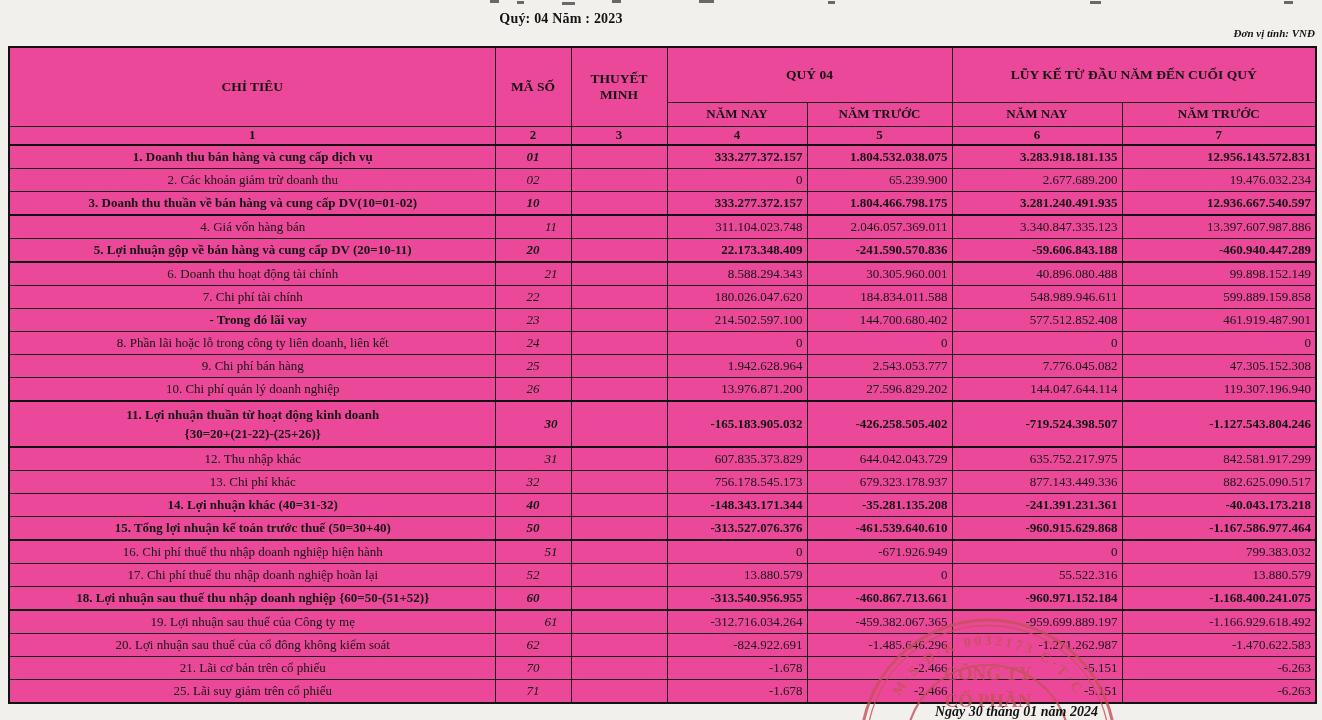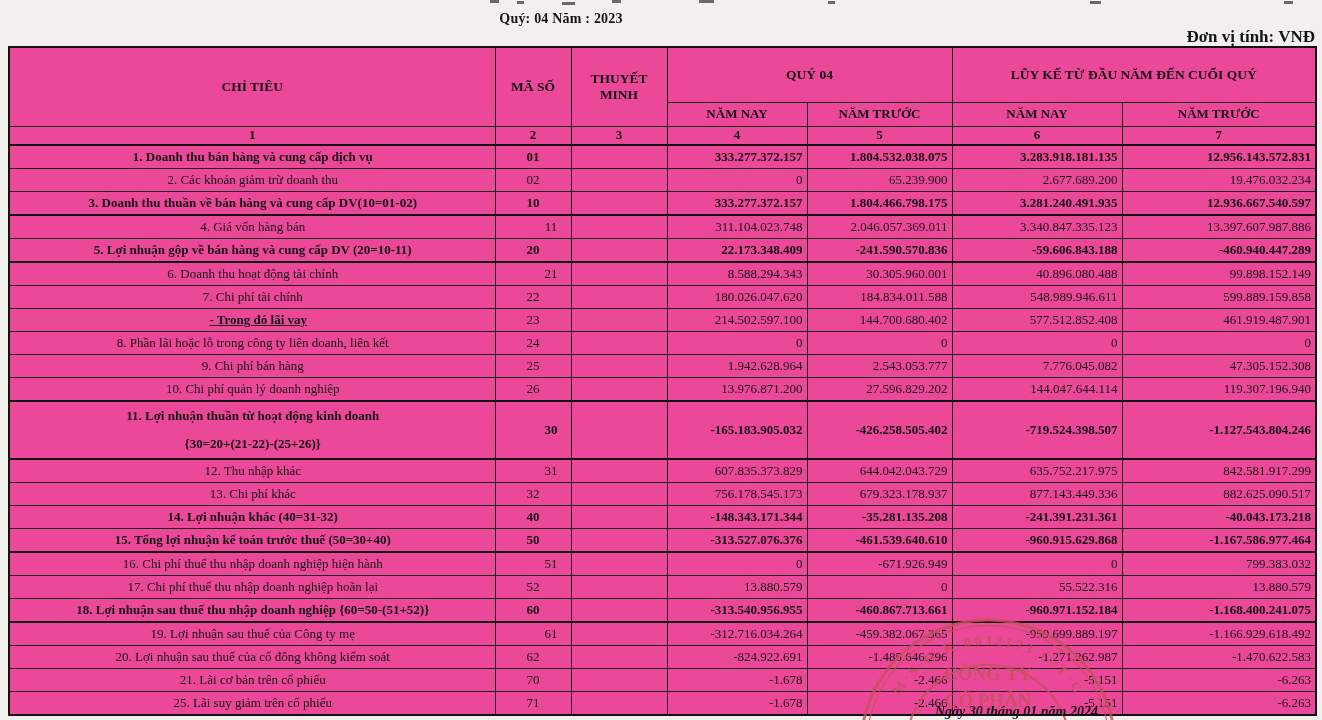--- a/index.html
+++ b/index.html
@@ -8,44 +8,44 @@
     background:#f2f0ed;
     font-family:"Liberation Serif", serif; color:#141414;
   }
   .frag { position:absolute; height:3px; background:#3c3c3c; opacity:.75; }
   .doc-title {
     position:absolute; top:11px; left:0; width:1122px; text-align:center;
     font-weight:bold; font-size:14px; letter-spacing:.2px;
   }
   .unit-note {
     position:absolute; top:27px; right:7px;
-    font-weight:bold; font-size:17px;
+    font-style:italic; font-weight:bold; font-size:11px;
   }
   table.fin {
     position:absolute; top:46px; left:8px; width:1307px;
     border-collapse:collapse; table-layout:fixed;
     background:#ec4899; border:2px solid #121212;
   }
   .fin th, .fin td { border:1px solid #1d1d1d; overflow:hidden; }
   .fin thead th { font-weight:bold; text-align:center; padding:0 3px; }
   .h-main { height:55px; font-size:13.5px; }
   .h-sub  { height:24px; font-size:13px; }
   .h-num th { height:17px; font-size:13px; border-bottom:2px solid #121212; }
   .fin tbody td {
     height:22px; line-height:21px; font-size:13px;
     padding:0 4px; white-space:nowrap;
   }
   .c-label { text-align:center; padding-left:5px !important; }
-  .c-code  { text-align:center; }
+  .c-code  { text-align:center;font-style:italic; }
   .c-val   { text-align:right; }
   .b { font-weight:bold; }
-  .indent { padding-left:16px !important;text-decoration:underline; }
+  .indent { padding-left:16px !important; }
   tr.grp td { border-top:2px solid #121212;padding-left:40px; }
   tr.tall td { height:44px; }
-  tr.tall .c-label { white-space:pre-line; line-height:28px; }
+  tr.tall .c-label { white-space:pre-line; line-height:19px; }
   .stamp { position:absolute; left:848px; top:600px; width:280px; height:210px;
            opacity:.8; pointer-events:none; }
   .footer-date {
     position:absolute; top:704px; left:935px;
     font-weight:bold; font-size:14px; white-space:nowrap;font-style:italic;
   }
 </style>
 </head>
 <body>
 

